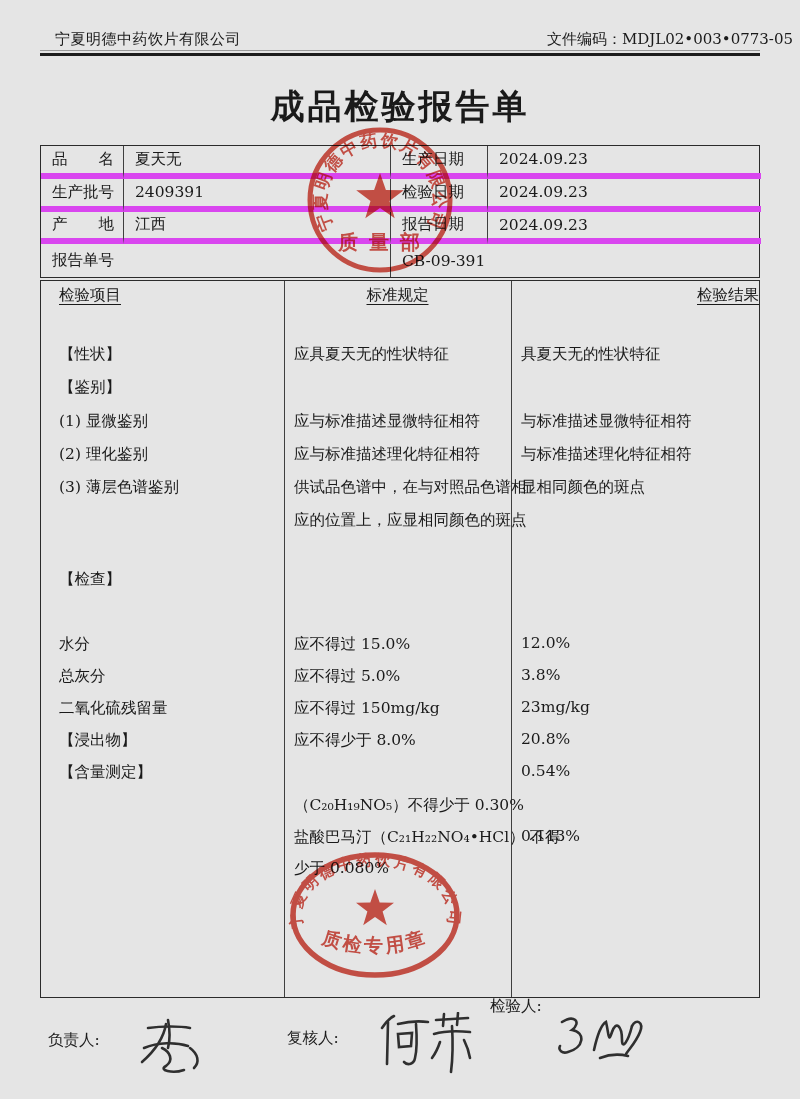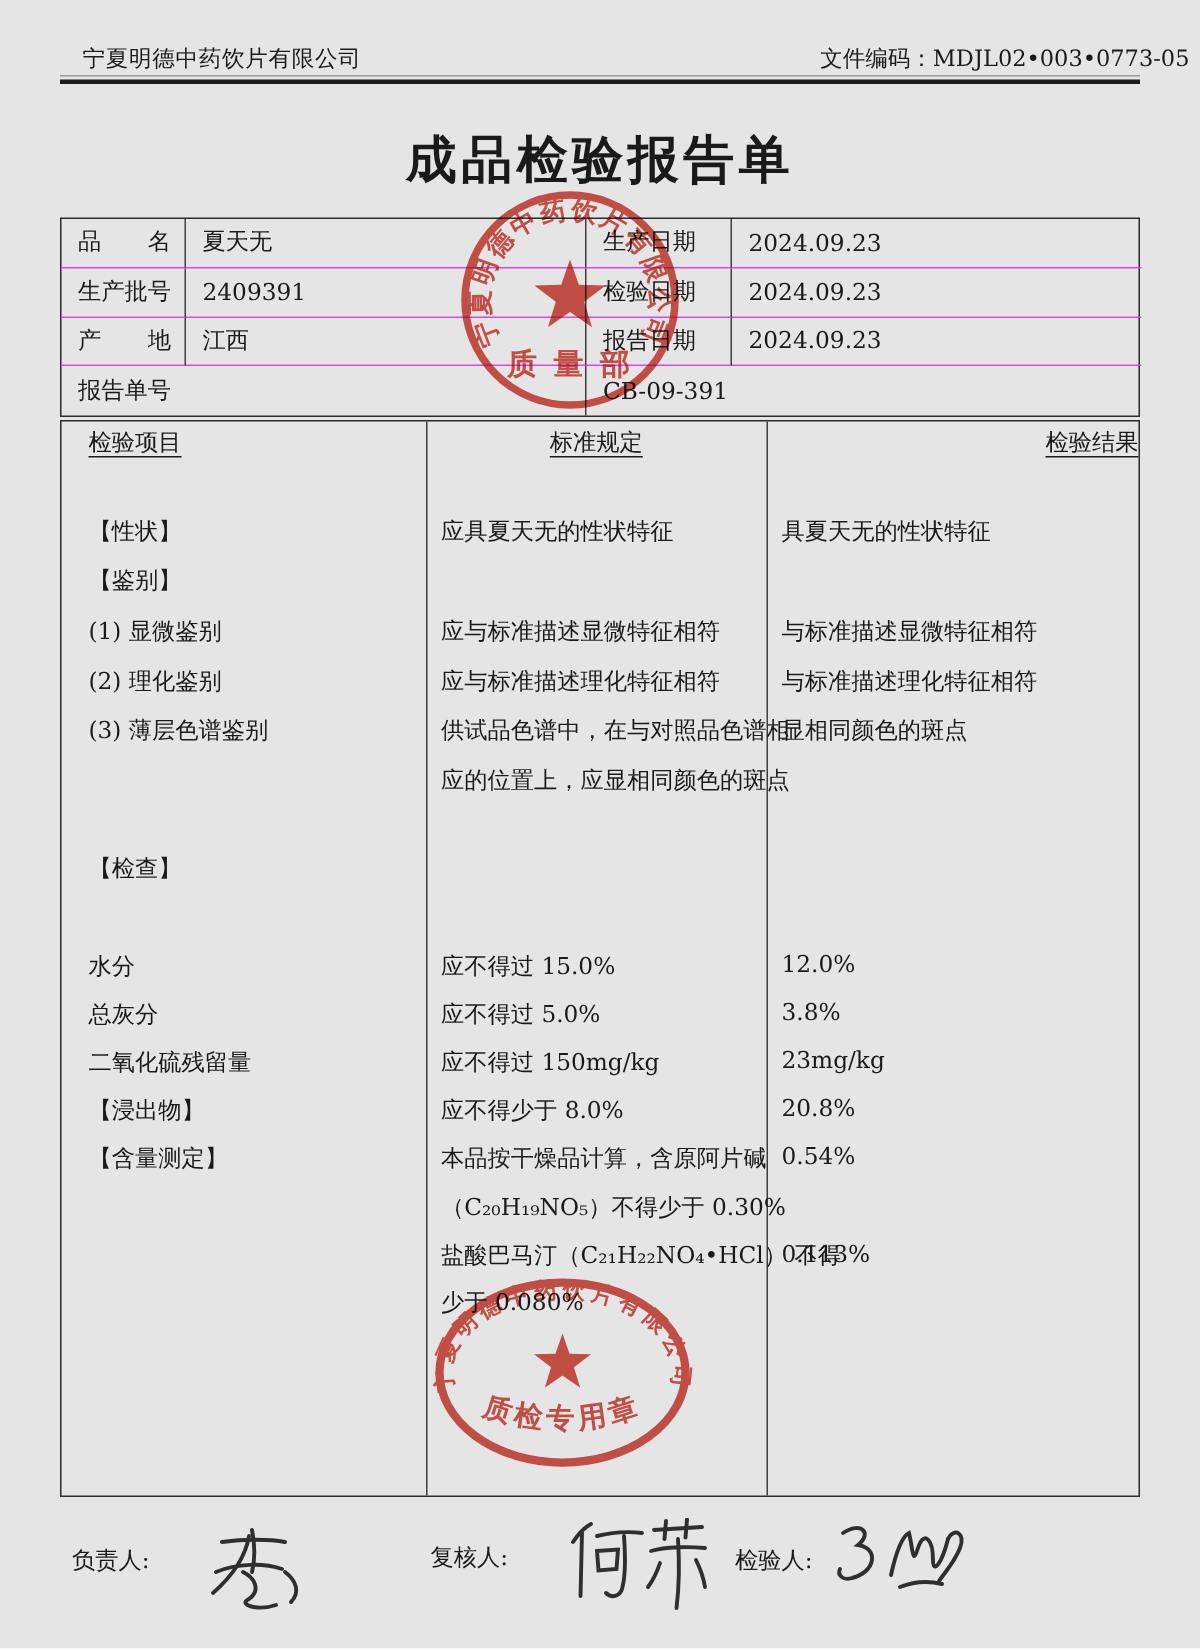--- a/index.html
+++ b/index.html
@@ -12,21 +12,21 @@
   .hdr-code{position:absolute;right:55px;top:30px;font-size:15px;}
   .hdr-rule-thin{position:absolute;left:40px;top:50px;width:720px;height:1px;background:#9a9a9a;}
   .hdr-rule{position:absolute;left:40px;top:53px;width:720px;height:3px;background:#1c1c1c;}
   
   .doc-title{position:absolute;left:0;top:84px;width:800px;text-align:center;
     font-size:34px;font-weight:bold;letter-spacing:3px;}
   
   .info-table{position:absolute;left:40px;top:145px;width:720px;height:133px;
     display:grid;grid-template-columns:83px 267px 97px 273px;grid-template-rows:repeat(4,1fr);
     border:1.5px solid #2b2b2b;box-sizing:border-box;font-size:15.5px;}
-  .ic{border-right:1px solid #3f3f3f;border-bottom:1px solid #d946ef;
+  .ic{border-right:1px solid #3f3f3f;border-bottom:6px solid #d946ef;
     display:flex;align-items:center;padding-left:11px;box-sizing:border-box;white-space:nowrap;overflow:visible;}
   .ic.no-r{border-right:none;}
   .ic.no-b{border-bottom:none;}
   .ic.span2a{grid-column:1 / span 2;}
   .ic.span2b{grid-column:3 / span 2;}
   
   .main-table{position:absolute;left:40px;top:280px;width:720px;height:718px;
     border:1.5px solid #2b2b2b;box-sizing:border-box;font-size:15.5px;}
   .vline{position:absolute;top:0;bottom:0;width:1px;background:#3f3f3f;}
   .v1{left:243px;} .v2{left:470px;}
@@ -38,21 +38,21 @@
   .mt-h2{position:absolute;left:243px;width:227px;text-align:center;text-decoration:underline;text-underline-offset:4px;}
   .mt-h3{position:absolute;left:470px;width:248px;text-align:right;text-decoration:underline;text-underline-offset:4px;}
   
   .conclusion{position:absolute;left:40px;top:998px;width:720px;height:28px;box-sizing:border-box;
     border:1.5px solid #2b2b2b;border-top:none;border-bottom:3px solid #141414;
     display:flex;align-items:center;padding-left:10px;font-size:15.5px;white-space:nowrap;}
   
   .sig-label{position:absolute;font-size:15.5px;}
   .sig-resp{left:48px;top:1030px;}
   .sig-rev{left:287px;top:1028px;}
-  .sig-insp{left:490px;top:1030px;}
+  .sig-insp{left:490px;top:996px;}
   .sig-svg{position:absolute;}
   
   .stamp{position:absolute;mix-blend-mode:multiply;opacity:.88;color:#d23f33;}
 </style>
 </head>
 <body>
 
 <div class="page">
 
   <div class="hdr-company">宁夏明德中药饮片有限公司</div>
@@ -142,21 +142,20 @@
       <span class="mt-c2">应不得过 150mg/kg</span>
       <span class="mt-c3">23mg/kg</span>
     </div>
     <div class="mt-row" style="top:449px">
       <span class="mt-c1">【浸出物】</span>
       <span class="mt-c2">应不得少于 8.0%</span>
       <span class="mt-c3">20.8%</span>
     </div>
     <div class="mt-row" style="top:481px">
       <span class="mt-c1">【含量测定】</span>
-      <span class="mt-c2">本品按干燥品计算，含原阿片碱</span>
       <span class="mt-c3">0.54%</span>
     </div>
     <div class="mt-row" style="top:514px">
       <span class="mt-c1"></span>
       <span class="mt-c2">（C₂₀H₁₉NO₅）不得少于 0.30%</span>
       <span class="mt-c3"></span>
     </div>
     <div class="mt-row" style="top:546px">
       <span class="mt-c1"></span>
       <span class="mt-c2">盐酸巴马汀（C₂₁H₂₂NO₄•HCl） 不得</span>

